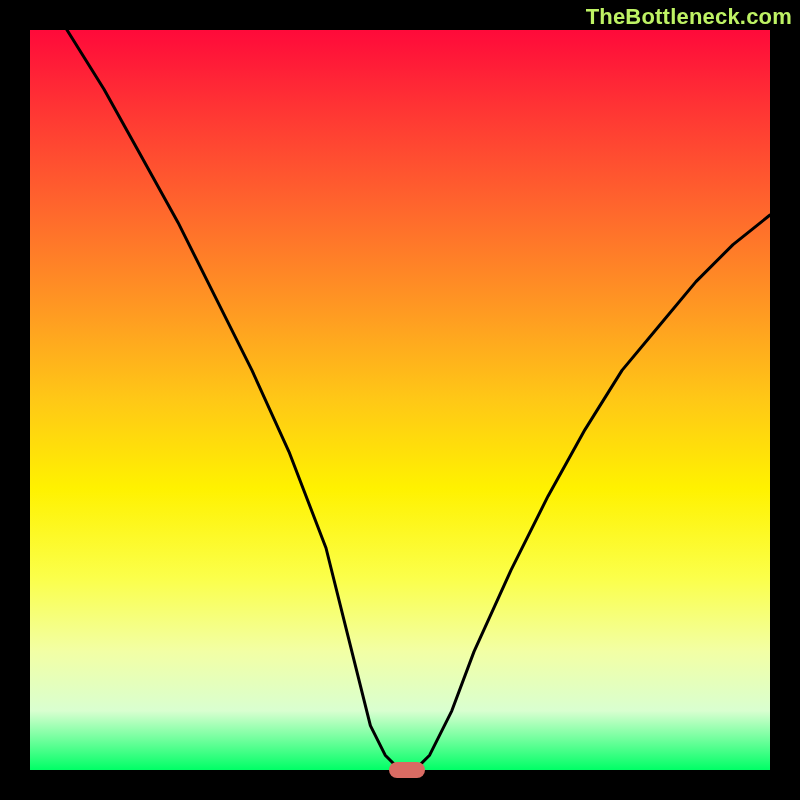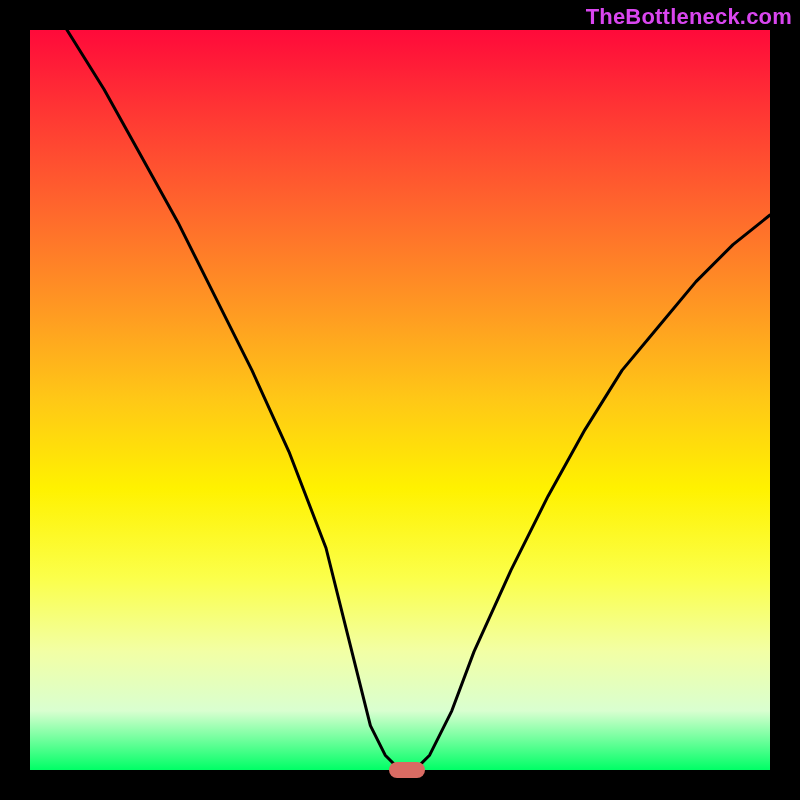--- a/index.html
+++ b/index.html
@@ -28,21 +28,21 @@
       #d9ffd0 92%,
       #00ff66 100%);
   }
   .watermark {
     position: absolute;
     top: 4px;
     right: 8px;
     font-family: Arial, Helvetica, sans-serif;
     font-size: 22px;
     font-weight: 600;
-    color: #d946ef;
+    color: #bef264;
     letter-spacing: 0.2px;
     user-select: none;
   }
   .curve {
     position: absolute;
     left: 30px;
     top: 30px;
     width: 740px;
     height: 740px;
     pointer-events: none;

